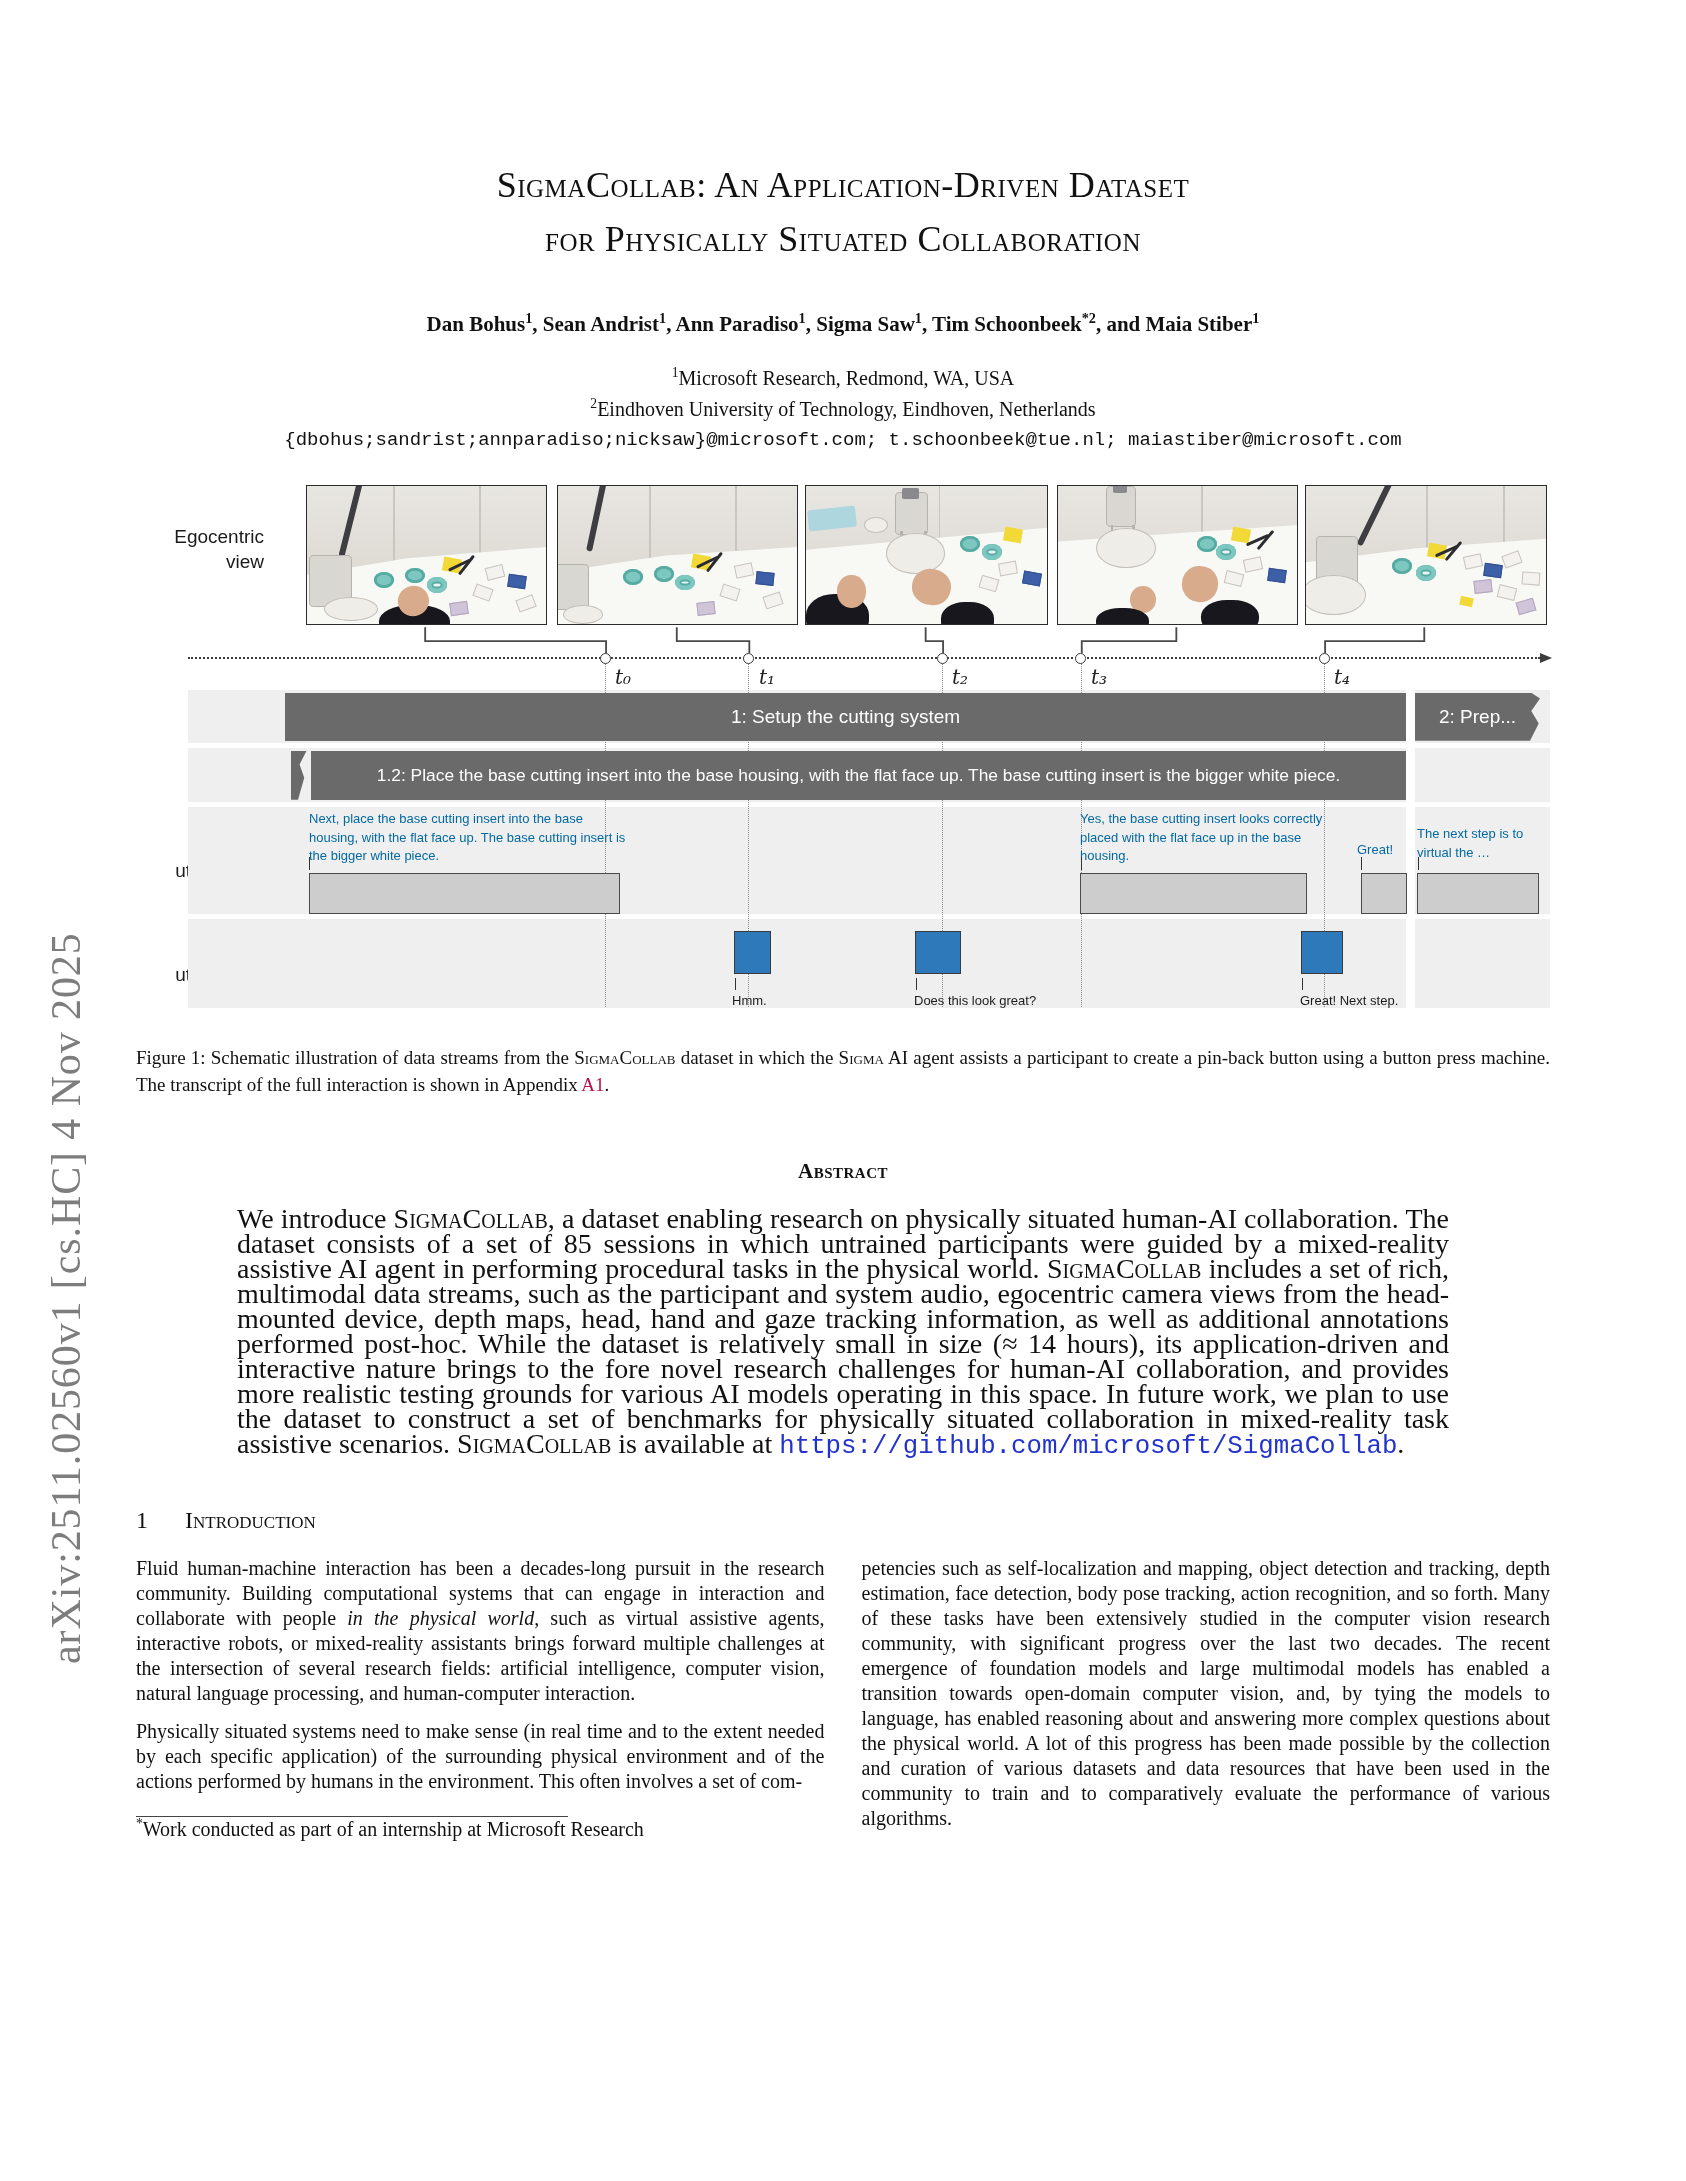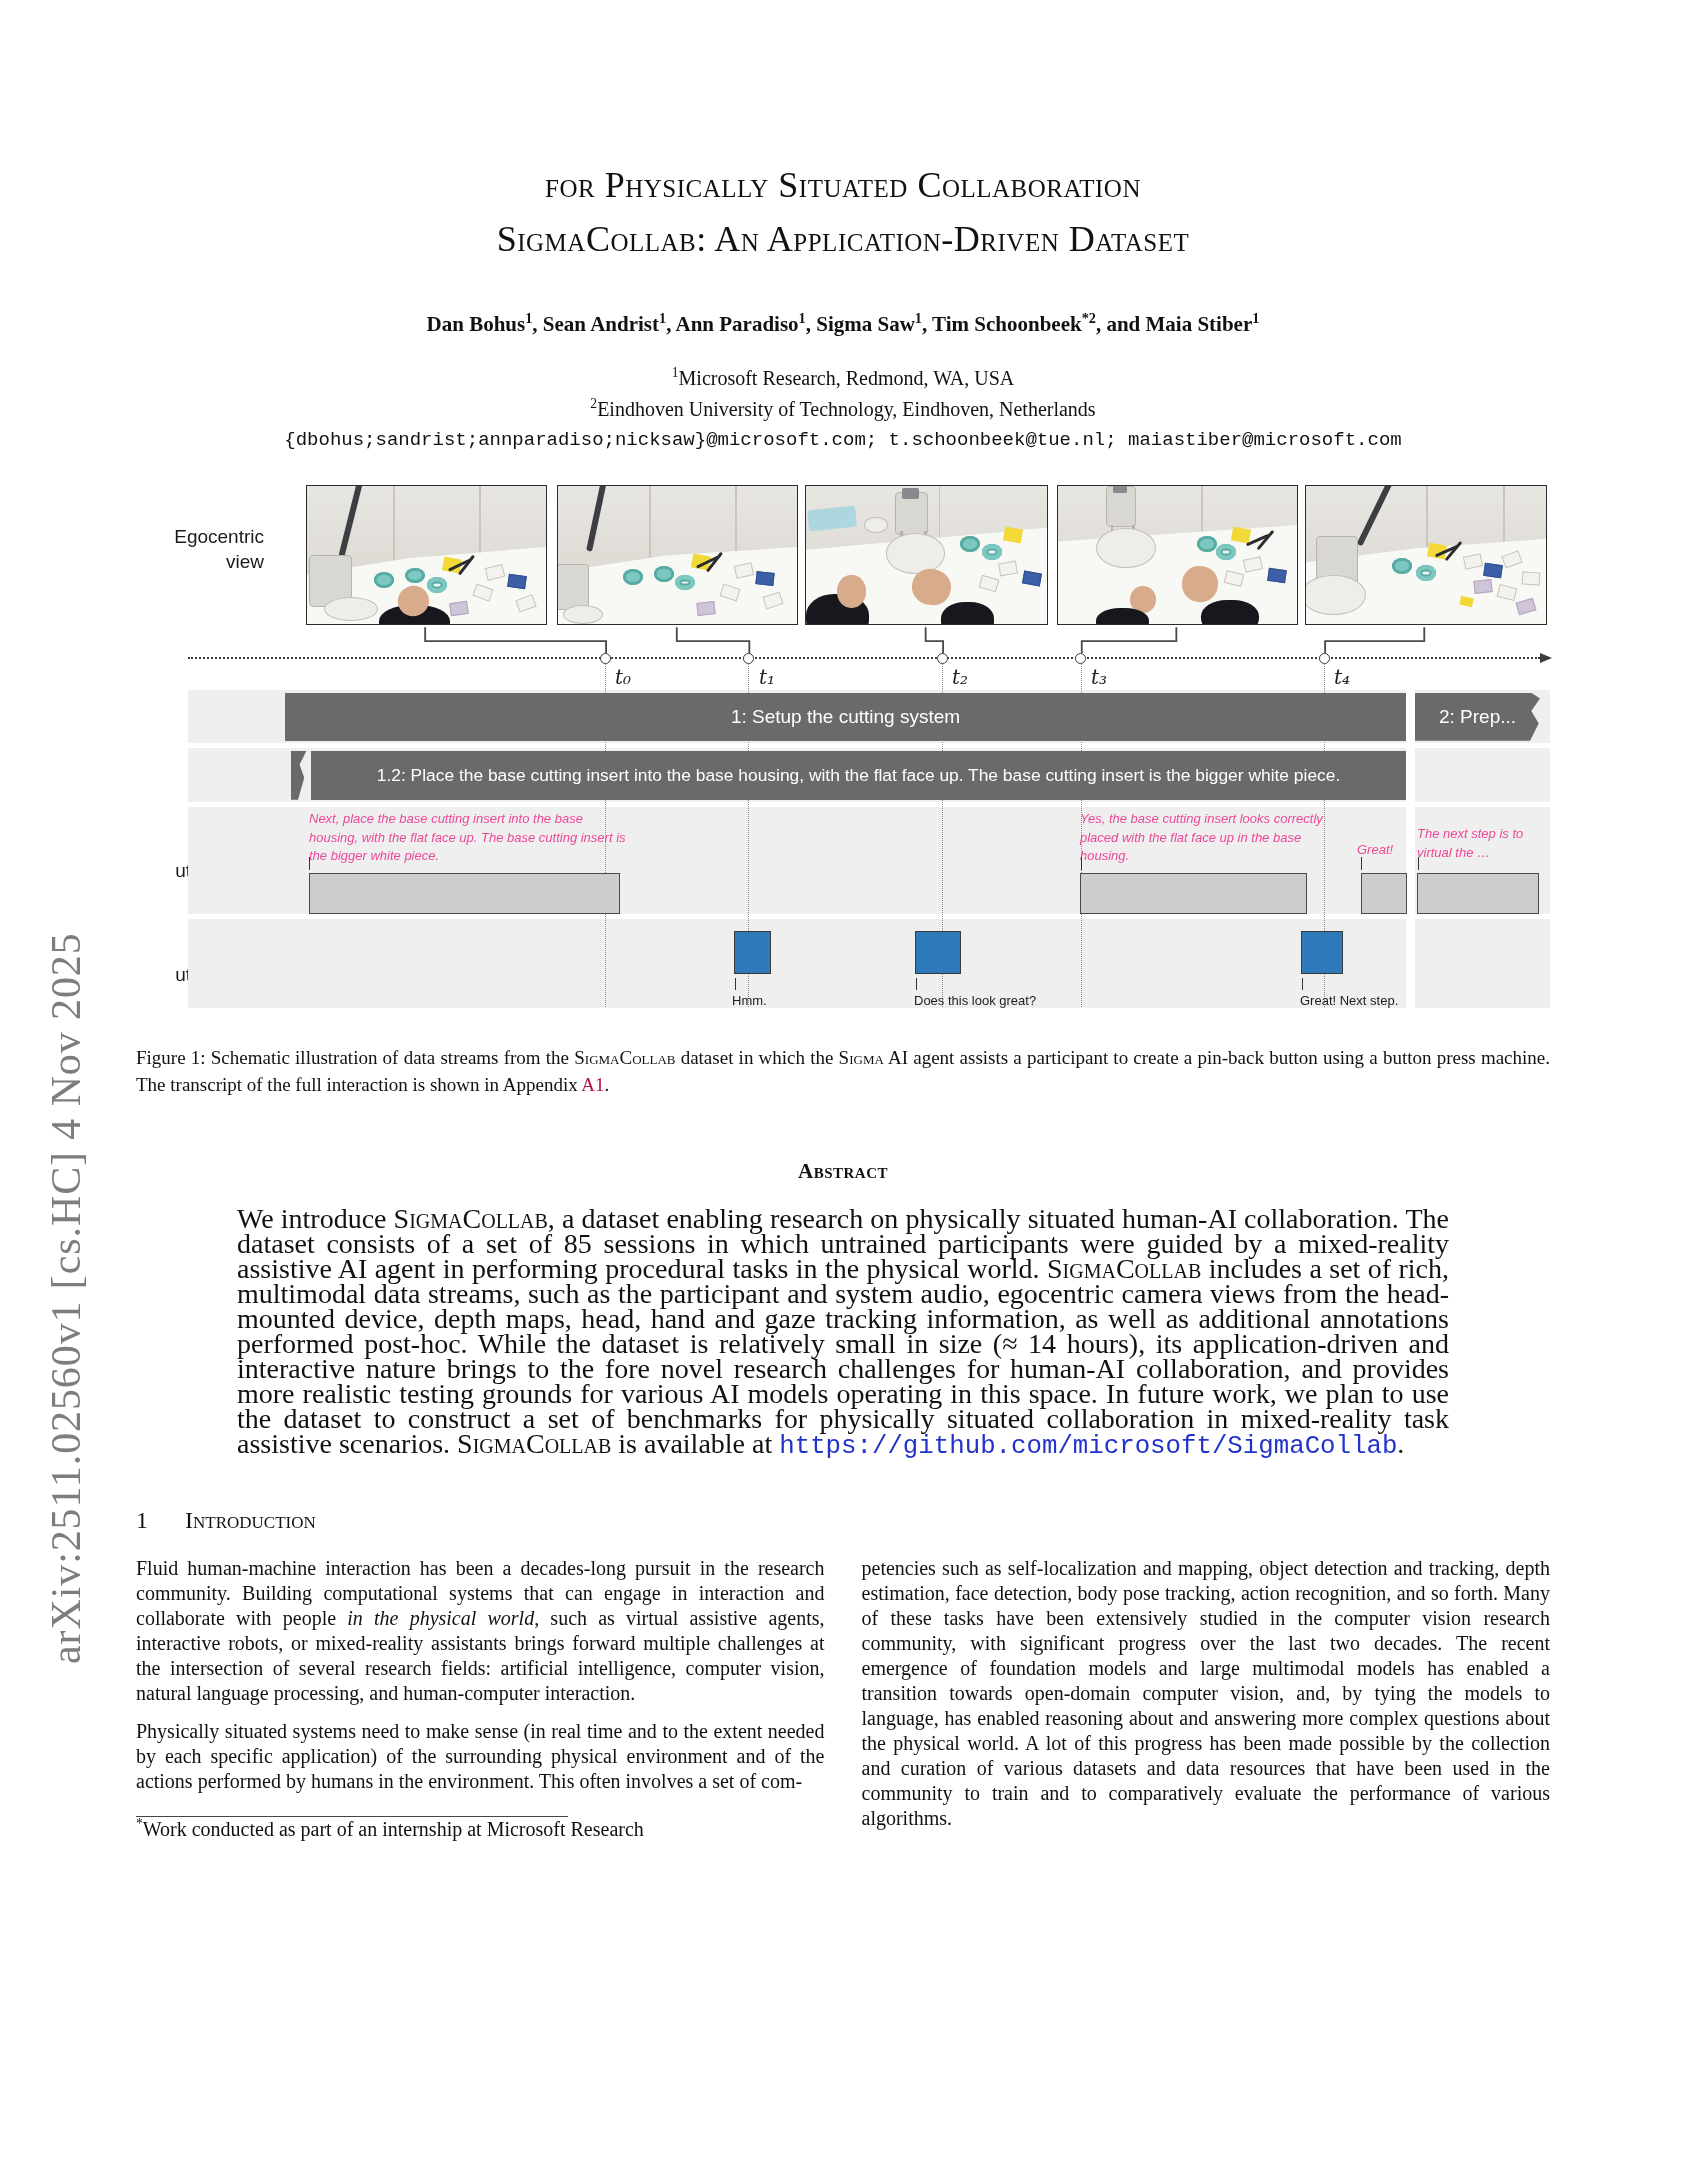--- a/index.html
+++ b/index.html
@@ -48,21 +48,21 @@
             border-left:12px solid #3c3c3c;border-top:5.5px solid transparent;border-bottom:5.5px solid transparent;}
   .tl-node{position:absolute;top:171px;width:9.2px;height:9.2px;border:1.8px solid #3a3a3a;
            border-radius:50%;background:#fff;z-index:3;}
   .tick{position:absolute;top:183px;font-family:"DejaVu Serif",serif;font-style:italic;
         font-size:20px;color:#222;z-index:3;}
   .vline{position:absolute;top:182px;height:343px;border-left:1.8px dotted #8b8b8b;z-index:1;}
   .band{position:absolute;left:188px;width:1362px;background:#efefef;z-index:0;}
   .gapstrip{position:absolute;left:1406px;top:208px;width:9.2px;height:318px;background:#fff;z-index:2;}
   .bar{position:absolute;background:#6a6a6a;color:#fff;display:flex;align-items:center;
        justify-content:center;z-index:2;font-size:19px;}
-  .sys-text{position:absolute;font-size:13px;line-height:1.45;color:#ec4899;z-index:2;font-style:italic;}
+  .sys-text{position:absolute;font-size:13px;line-height:1.45;color:#0369a1;z-index:2;}
   .utt-tick{position:absolute;width:0;border-left:1.8px solid #333;z-index:2;}
   .sys-box{position:absolute;height:39px;background:#cdcdcd;border:1.8px solid #4a4a4a;z-index:2;}
   .usr-box{position:absolute;top:449px;height:41px;background:#2e79ba;border:1.8px solid #3a3a3a;z-index:2;}
   .usr-label{position:absolute;top:511px;font-size:13px;color:#1c1c1c;z-index:2;white-space:nowrap;}
 
   
   .caption{margin:18.4px 136px 0;font-size:19px;line-height:27px;text-align:justify;}
   .abs-head{margin:61px 0 0;text-align:center;font-size:21px;font-weight:600;
             font-variant:small-caps;letter-spacing:0.5px;}
   .abstract{margin:22px 237px 0;width:1212px;font-size:28px;line-height:25px;text-align:justify;}
@@ -80,22 +80,22 @@
   .s-ref{color:#b2124d;}
 </style>
 </head>
 <body>
 
 <div class="page">
 
   <div class="watermark">arXiv:2511.02560v1  [cs.HC]  4 Nov 2025</div>
 
   <h1 class="title">
+    <span>SigmaCollab: An Application-Driven Dataset</span>
     <span>for Physically Situated Collaboration</span>
-    <span>SigmaCollab: An Application-Driven Dataset</span>
   </h1>
 
   <div class="authors"><span>Dan Bohus</span><sup>1</sup><span>, Sean Andrist</span><sup>1</sup><span>, Ann Paradiso</span><sup>1</sup><span>, Sigma Saw</span><sup>1</sup><span>, Tim Schoonbeek</span><sup>*2</sup><span>, and Maia Stiber</span><sup>1</sup></div>
   <div class="affils">
     <div><sup>1</sup><span>Microsoft Research, Redmond, WA, USA</span></div>
     <div><sup>2</sup><span>Eindhoven University of Technology, Eindhoven, Netherlands</span></div>
   </div>
   <div class="emails">{dbohus;sandrist;annparadiso;nicksaw}@microsoft.com; t.schoonbeek@tue.nl; maiastiber@microsoft.com</div>
 
   <div class="fig">

